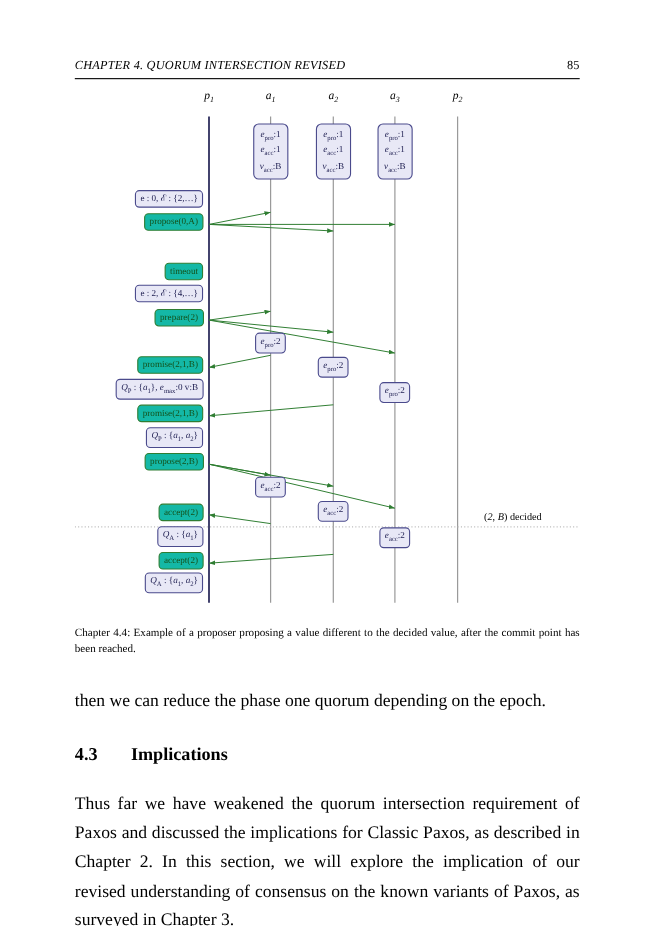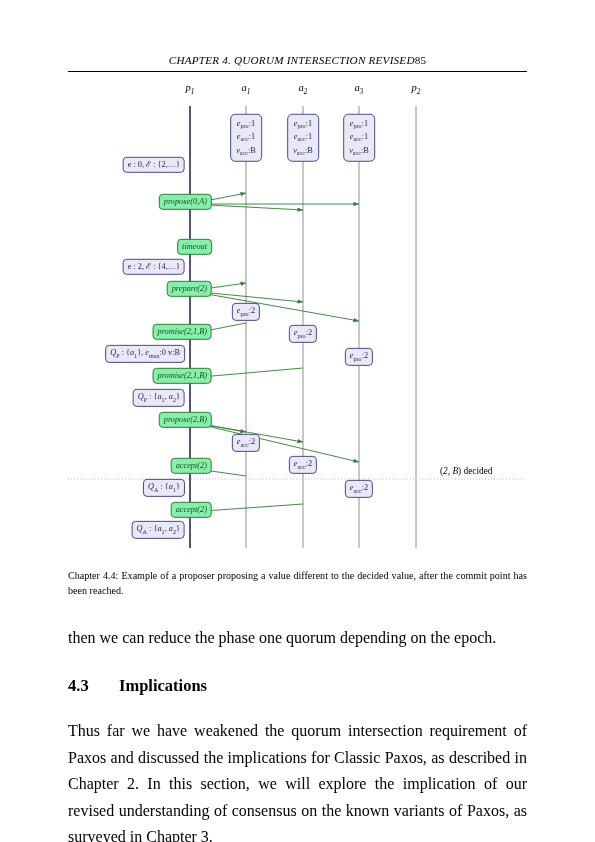--- a/index.html
+++ b/index.html
@@ -6,21 +6,21 @@
   body{
     width:595px;height:842px;background:#ffffff;
     font-family:"Liberation Serif",serif;color:#000;
     position:relative;overflow:hidden;
   }
   .page{position:absolute;left:0;top:0;width:595px;height:842px;}
 
   
   .header{
     position:absolute;left:68px;top:54px;width:459px;
-    display:flex;justify-content:center;align-items:baseline;
+    display:flex;justify-content:space-between;align-items:baseline;
     font-style:italic;font-size:11.2px;letter-spacing:.2px;
   }
   .header .hnum{font-style:normal;font-size:11.2px;}
   .headrule{position:absolute;left:68px;top:71px;width:459px;height:1px;background:#000;}
 
   
   .figure{position:absolute;left:68px;top:80px;width:459px;height:470px;}
   .fig-svg{position:absolute;left:0;top:0;}
 
   .lifelabel{
@@ -32,23 +32,21 @@
   
   .node{
     position:absolute;box-sizing:border-box;
     border-radius:4px;border:.9px solid #4a4a8c;
     background:#e8e8f6;color:#1d1d50;
     font-size:8.3px;line-height:1.25;
     padding:2px 4px;white-space:nowrap;
     text-align:center;font-family:"Liberation Serif",serif;
   }
   .node.msg{
-    border-color:#2f7d32;background:#86efac;color:#14501a;
-    font-style:italic;
-    margin-left:27px;
+    border-color:#2f7d32;background:#14b8a6;color:#14501a;
   }
   .node.state{font-style:normal;}
   .node.acc{
     padding:3px 5px;line-height:1.45;border-radius:5px;
   }
   .node i{font-style:italic;}
   .node sub{font-size:6.1px;}
   .rt{transform:translate(-100%,-50%);}   
   .ctr{transform:translate(-50%,-50%);}
 
@@ -125,21 +123,21 @@
         <div class="lifelabel" style="left: 235px; top: 2px;"><i>a</i><sub>2</sub></div>
         <div class="lifelabel" style="left: 291px; top: 2px;"><i>a</i><sub>3</sub></div>
         <div class="lifelabel" style="left: 348px; top: 2px;"><i>p</i><sub>2</sub></div>
       </div>
     <div id="acceptor-state-boxes">
         <div class="node state acc ctr" style="left: 178px; top: 58px;"><i>e</i><sub>pro</sub>:1<br><i>e</i><sub>acc</sub>:1<br><i>v</i><sub>acc</sub>:B</div>
         <div class="node state acc ctr" style="left: 235px; top: 58px;"><i>e</i><sub>pro</sub>:1<br><i>e</i><sub>acc</sub>:1<br><i>v</i><sub>acc</sub>:B</div>
         <div class="node state acc ctr" style="left: 291px; top: 58px;"><i>e</i><sub>pro</sub>:1<br><i>e</i><sub>acc</sub>:1<br><i>v</i><sub>acc</sub>:B</div>
       </div>
     <div id="proposer-event-boxes">
-        <div class="node rt state" style="left: 117px; top: 85px;">e : 0, ℰ : {2,…}</div>
+        <div class="node rt state" style="left: 117px; top: 101px;">e : 0, ℰ : {2,…}</div>
         <div class="node rt msg" style="left: 117px; top: 122px;">propose(0,A)</div>
         <div class="node rt msg" style="left: 117px; top: 167px;">timeout</div>
         <div class="node rt state" style="left: 117px; top: 187px;">e : 2, ℰ : {4,…}</div>
         <div class="node rt msg" style="left: 117px; top: 209px;">prepare(2)</div>
         <div class="node rt msg" style="left: 117px; top: 252px;">promise(2,1,B)</div>
         <div class="node rt state" style="left: 117px; top: 274px;"><i>Q</i><sub>P</sub> : {<i>a</i><sub>1</sub>}, <i>e</i><sub>max</sub>:0 v:B</div>
         <div class="node rt msg" style="left: 117px; top: 296px;">promise(2,1,B)</div>
         <div class="node rt state" style="left: 117px; top: 318px;"><i>Q</i><sub>P</sub> : {<i>a</i><sub>1</sub>, <i>a</i><sub>2</sub>}</div>
         <div class="node rt msg" style="left: 117px; top: 340px;">propose(2,B)</div>
         <div class="node rt msg" style="left: 117px; top: 386px;">accept(2)</div>

